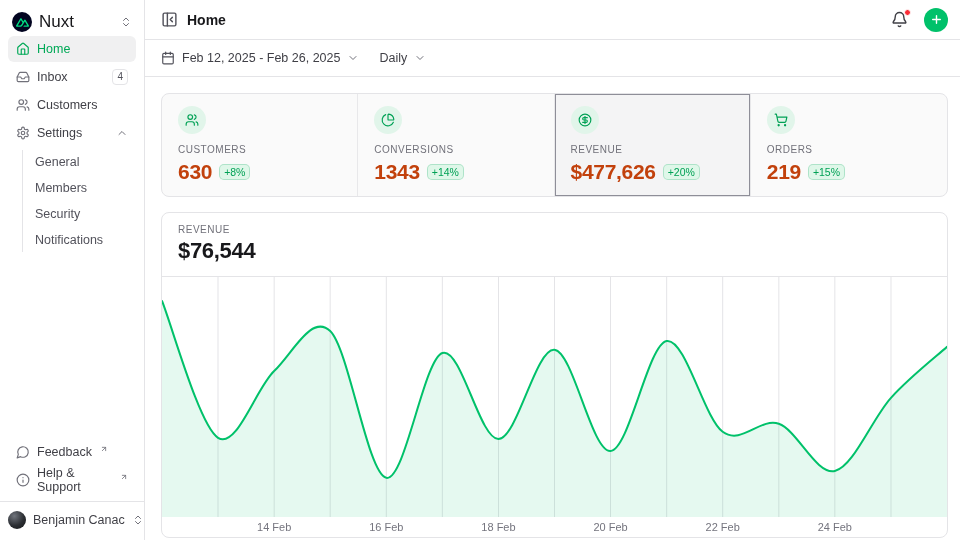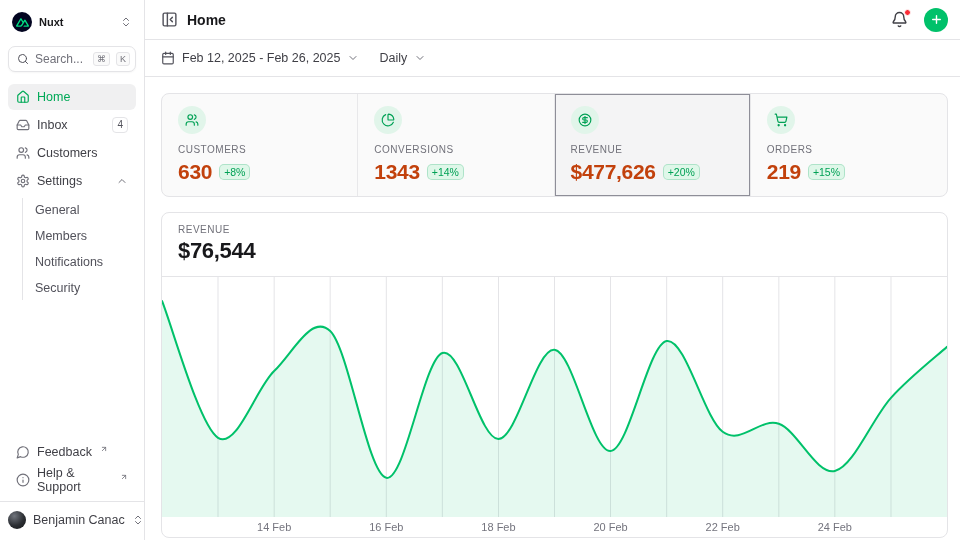--- a/index.html
+++ b/index.html
@@ -10,21 +10,21 @@
     font-family:"Liberation Sans", sans-serif;
     background:#fff; color:#18181B;
   }
   svg { display:block; }
 
   
   .sidebar { width:145px; min-width:145px; border-right:1px solid #E4E4E7; display:flex; flex-direction:column; padding:8px; background:#fff; }
   .logo-row { display:flex; align-items:center; gap:7px; padding:2px 4px; height:28px; border-radius:6px; cursor:pointer; }
   .logo-circle { width:20px; height:20px; border-radius:50%; background:#020420; display:flex; align-items:center; justify-content:center; flex-shrink:0; }
   .logo-circle svg { width:13px; height:13px; }
-  .ws-name { font-size:11px; font-weight:700; flex:1; }
+  .ws-name { font-size:17px; font-weight:400; flex:1; }
   .updown svg { width:12px; height:12px; color:#71717A; }
 
   .search-box { margin:10px 0 12px; height:26px; border:1px solid #E4E4E7; border-radius:7px; display:flex; align-items:center; gap:6px; padding:0 5px 0 8px; background:#fff; box-shadow:0 1px 2px rgba(0,0,0,.04); cursor:text; }
   .search-box .mag svg { width:12px; height:12px; color:#52525B; }
   .search-ph { flex:1; font-size:12px; color:#71717A; }
   kbd.key { font-size:9px; color:#71717A; border:1px solid #E4E4E7; background:#FAFAFA; border-radius:3px; padding:1px 3px; min-width:9px; text-align:center; font-family:"Liberation Sans", sans-serif; }
 
   .nav { display:flex; flex-direction:column; gap:2px; }
   .nav-item { display:flex; align-items:center; gap:7px; height:26px; padding:0 8px; border-radius:6px; font-size:12.5px; font-weight:500; color:#3F3F46; cursor:pointer; }
   .nav-item svg { width:14px; height:14px; color:#71717A; flex-shrink:0; }
@@ -92,31 +92,20 @@
     </span>
     <span class="ws-name">Nuxt</span>
     <span class="updown">
       <svg viewBox="0 0 24 24" fill="none" stroke="currentColor" stroke-width="2" stroke-linecap="round" stroke-linejoin="round">
           <path d="m7 15 5 5 5-5"></path>
           <path d="m7 9 5-5 5 5"></path>
         </svg>
     </span>
   </div>
 
-  <div class="search-box">
-    <span class="mag">
-      <svg viewBox="0 0 24 24" fill="none" stroke="currentColor" stroke-width="2" stroke-linecap="round" stroke-linejoin="round">
-          <circle cx="11" cy="11" r="8"></circle>
-          <path d="m21 21-4.3-4.3"></path>
-        </svg>
-    </span>
-    <span class="search-ph">Search...</span>
-    <kbd class="key">⌘</kbd>
-    <kbd class="key">K</kbd>
-  </div>
 
   <nav class="nav">
     <div class="nav-item active">
       <svg viewBox="0 0 24 24" fill="none" stroke="currentColor" stroke-width="2" stroke-linecap="round" stroke-linejoin="round">
           <path d="M15 21v-8a1 1 0 0 0-1-1h-4a1 1 0 0 0-1 1v8"></path>
           <path d="M3 10a2 2 0 0 1 .709-1.528l7-5.999a2 2 0 0 1 2.582 0l7 5.999A2 2 0 0 1 21 10v9a2 2 0 0 1-2 2H5a2 2 0 0 1-2-2z"></path>
         </svg>
       <span class="nav-label">Home</span>
     </div>
     <div class="nav-item">
@@ -144,22 +133,22 @@
       <span class="nav-label">Settings</span>
       <span class="chev">
           <svg viewBox="0 0 24 24" fill="none" stroke="currentColor" stroke-width="2" stroke-linecap="round" stroke-linejoin="round">
             <path d="m18 15-6-6-6 6"></path>
           </svg>
         </span>
     </div>
     <div class="subnav">
       <div class="sub-item">General</div>
       <div class="sub-item">Members</div>
+      <div class="sub-item">Security</div>
       <div class="sub-item">Notifications</div>
-      <div class="sub-item">Security</div>
     </div>
   </nav>
 
   <div class="sidebar-spacer"></div>
 
   <div class="nav side-footer">
     <div class="nav-item">
       <svg viewBox="0 0 24 24" fill="none" stroke="currentColor" stroke-width="2" stroke-linecap="round" stroke-linejoin="round">
           <path d="M7.9 20A9 9 0 1 0 4 16.1L2 22Z"></path>
         </svg>

